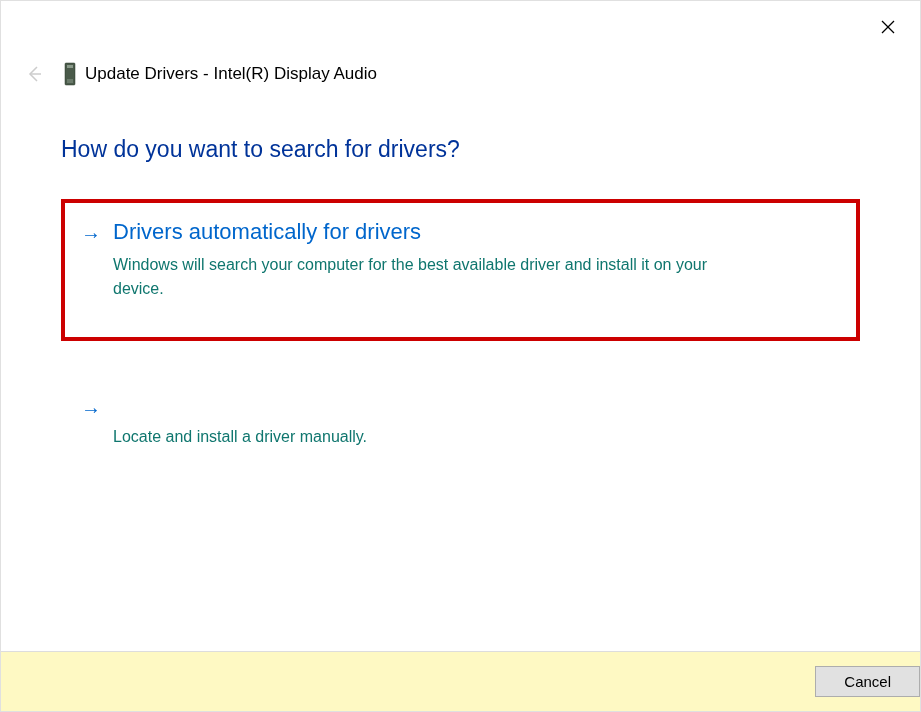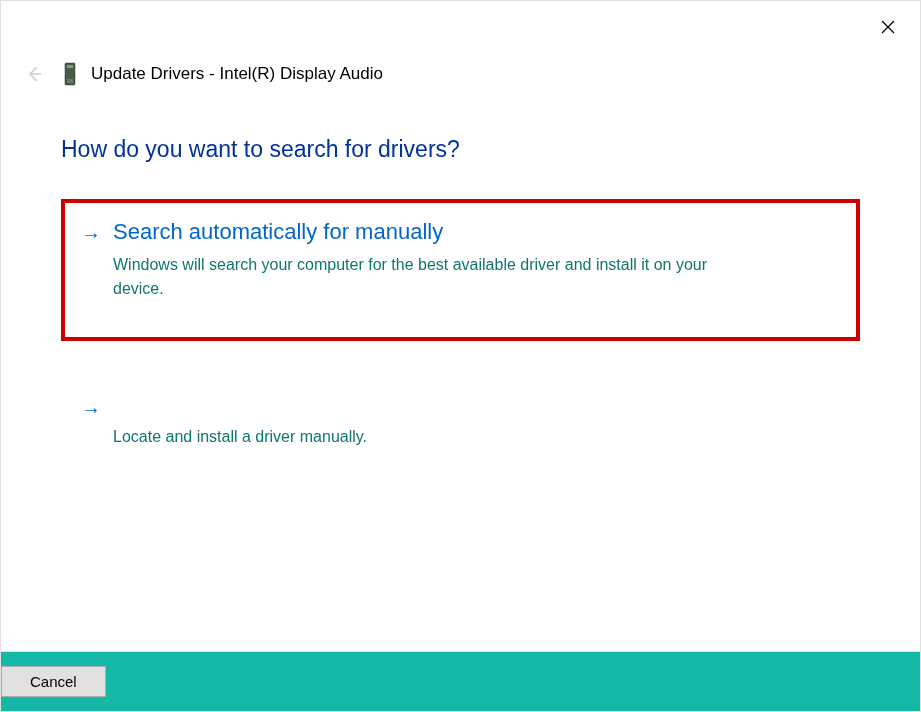--- a/index.html
+++ b/index.html
@@ -38,21 +38,21 @@
       color: #bbb;
       font-size: 18px;
       cursor: default;
     }
     .header {
       position: absolute;
       top: 60px;
       left: 60px;
       display: flex;
       align-items: center;
-      gap: 12px;
+      gap: 6px;
     }
     .device-icon {
       width: 18px;
       height: 26px;
       display: inline-block;
     }
     .header-title {
       font-size: 17px;
       color: #000;
       font-weight: 400;
@@ -100,25 +100,25 @@
       margin-left: 32px;
       line-height: 1.5;
       max-width: 640px;
     }
     .footer {
       position: absolute;
       bottom: 0;
       left: 0;
       right: 0;
       height: 60px;
-      background: #14b8a6;
+      background: #fef9c3;
       border-top: 1px solid #ddd;
       display: flex;
       align-items: center;
-      justify-content: flex-start;
+      justify-content: flex-end;
     }
     .cancel-btn {
       background: #e1e1e1;
       border: 1px solid #adadad;
       padding: 6px 28px;
       font-size: 15px;
       font-family: inherit;
       cursor: pointer;
     }
   </style>
@@ -149,21 +149,21 @@
   </span>
   <span class="header-title">Update Drivers - Intel(R) Display Audio</span>
 </div>
 
 <div class="content">
   <div class="question">How do you want to search for drivers?</div>
 
   <div class="option highlighted">
     <div class="option-header">
       <span class="arrow-icon">→</span>
-      <span class="option-title">Search automatically for manually</span>
+      <span class="option-title">Drivers automatically for drivers</span>
     </div>
     <div class="option-desc">Windows will search your computer for the best available driver and install it on your device.</div>
   </div>
 
   <div class="option">
     <div class="option-header">
       <span class="arrow-icon">→</span>
     </div>
     <div class="option-desc">Locate and install a driver manually.</div>
   </div>

